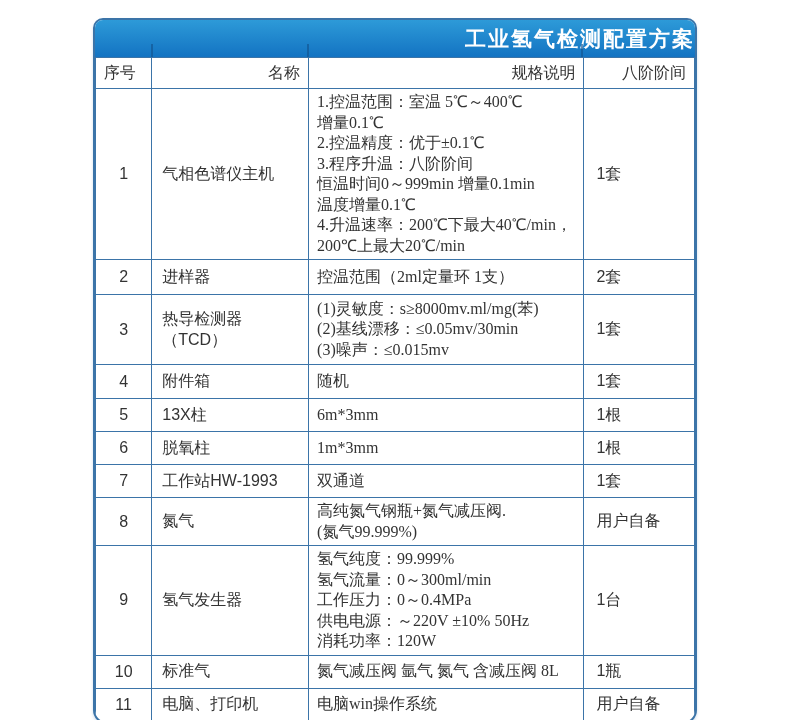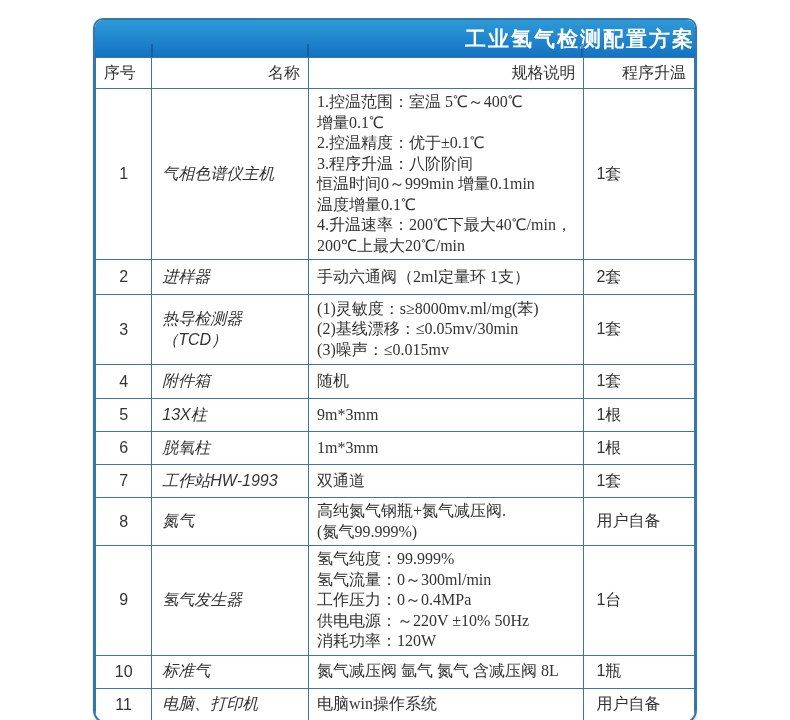--- a/index.html
+++ b/index.html
@@ -40,21 +40,21 @@
   }
   th,td{
     border:1.5px solid var(--grid);
     padding:3px 8px;vertical-align:middle;
     overflow:hidden;
   }
   thead tr{height:31px;}
   th{font-weight:normal;text-align:right;padding-left:10px;}
   th.c-no{text-align:center;padding-left:0;}
   td.c-no{text-align:center;}
-  td.c-name{padding-left:10px;font-style:italic;}
+  td.c-name{padding-left:10px;}
   td.c-spec{padding-left:8px;white-space:pre-line;line-height:20.5px;font-family:Liberation Serif, serif;}
   td.c-qty{padding-left:12px;}
   tr.r0{height:164px;} tr.r1{height:35px;}  tr.r2{height:70px;}
   tr.r3{height:34px;}  tr.r4{height:33px;}  tr.r5{height:33px;}
   tr.r6{height:33px;}  tr.r7{height:46px;}  tr.r8{height:106px;}
   tr.r9{height:33px;}  tr.r10{height:33px;}
 </style>
 </head>
 <body>
 
@@ -70,61 +70,61 @@
       <col style="width:56px">
         <col style="width:156px">
         <col style="width:274px">
         <col style="width:110px">
     </colgroup>
     <thead>
       <tr>
         <th class="c-no">序号</th>
         <th class="c-name">名称</th>
         <th class="c-spec">规格说明</th>
-        <th class="c-qty">程序升温</th>
+        <th class="c-qty">八阶阶间</th>
       </tr>
     </thead>
     <tbody>
       <tr class="r0">
         <td class="c-no">1</td>
         <td class="c-name">气相色谱仪主机</td>
         <td class="c-spec">1.控温范围：室温 5℃～400℃
 增量0.1℃
 2.控温精度：优于±0.1℃
 3.程序升温：八阶阶间
 恒温时间0～999min 增量0.1min
 温度增量0.1℃
 4.升温速率：200℃下最大40℃/min，
 200℃上最大20℃/min</td>
         <td class="c-qty">1套</td>
       </tr>
       <tr class="r1">
         <td class="c-no">2</td>
         <td class="c-name">进样器</td>
-        <td class="c-spec">手动六通阀（2ml定量环 1支）</td>
+        <td class="c-spec">控温范围（2ml定量环 1支）</td>
         <td class="c-qty">2套</td>
       </tr>
       <tr class="r2">
         <td class="c-no">3</td>
         <td class="c-name">热导检测器（TCD）</td>
         <td class="c-spec">(1)灵敏度：s≥8000mv.ml/mg(苯)
 (2)基线漂移：≤0.05mv/30min
 (3)噪声：≤0.015mv</td>
         <td class="c-qty">1套</td>
       </tr>
       <tr class="r3">
         <td class="c-no">4</td>
         <td class="c-name">附件箱</td>
         <td class="c-spec">随机</td>
         <td class="c-qty">1套</td>
       </tr>
       <tr class="r4">
         <td class="c-no">5</td>
         <td class="c-name">13X柱</td>
-        <td class="c-spec">9m*3mm</td>
+        <td class="c-spec">6m*3mm</td>
         <td class="c-qty">1根</td>
       </tr>
       <tr class="r5">
         <td class="c-no">6</td>
         <td class="c-name">脱氧柱</td>
         <td class="c-spec">1m*3mm</td>
         <td class="c-qty">1根</td>
       </tr>
       <tr class="r6">
         <td class="c-no">7</td>

